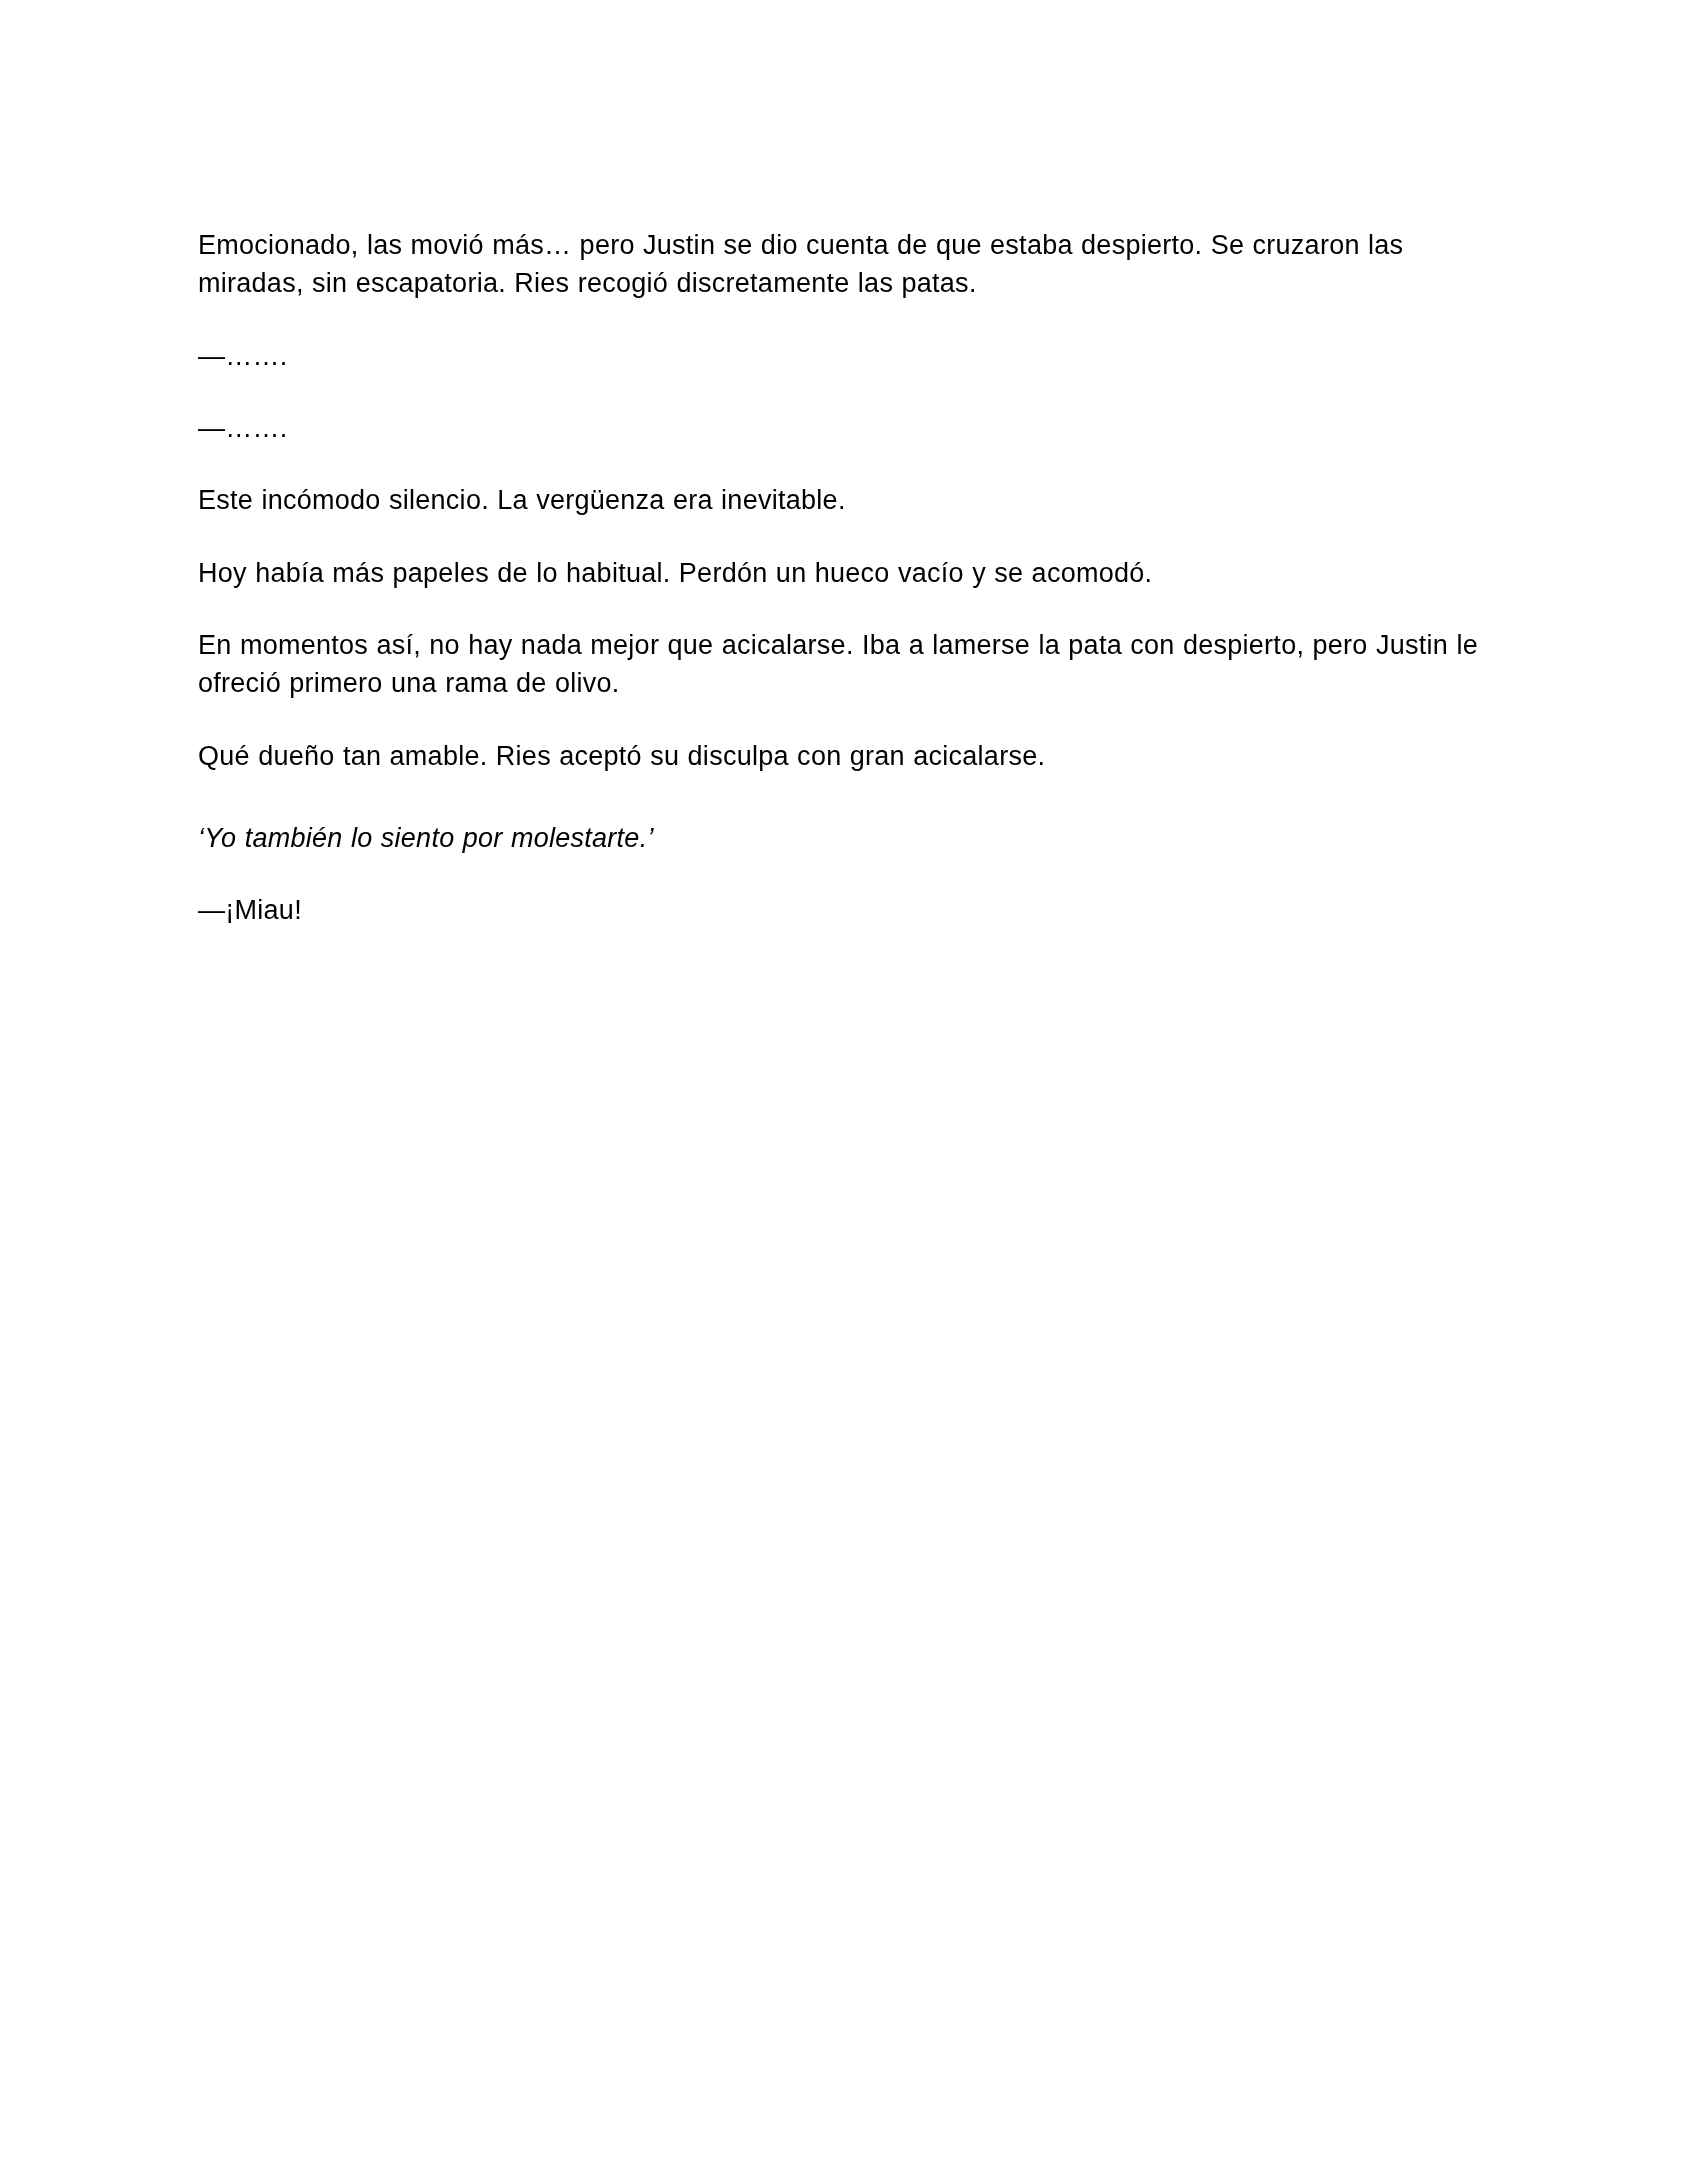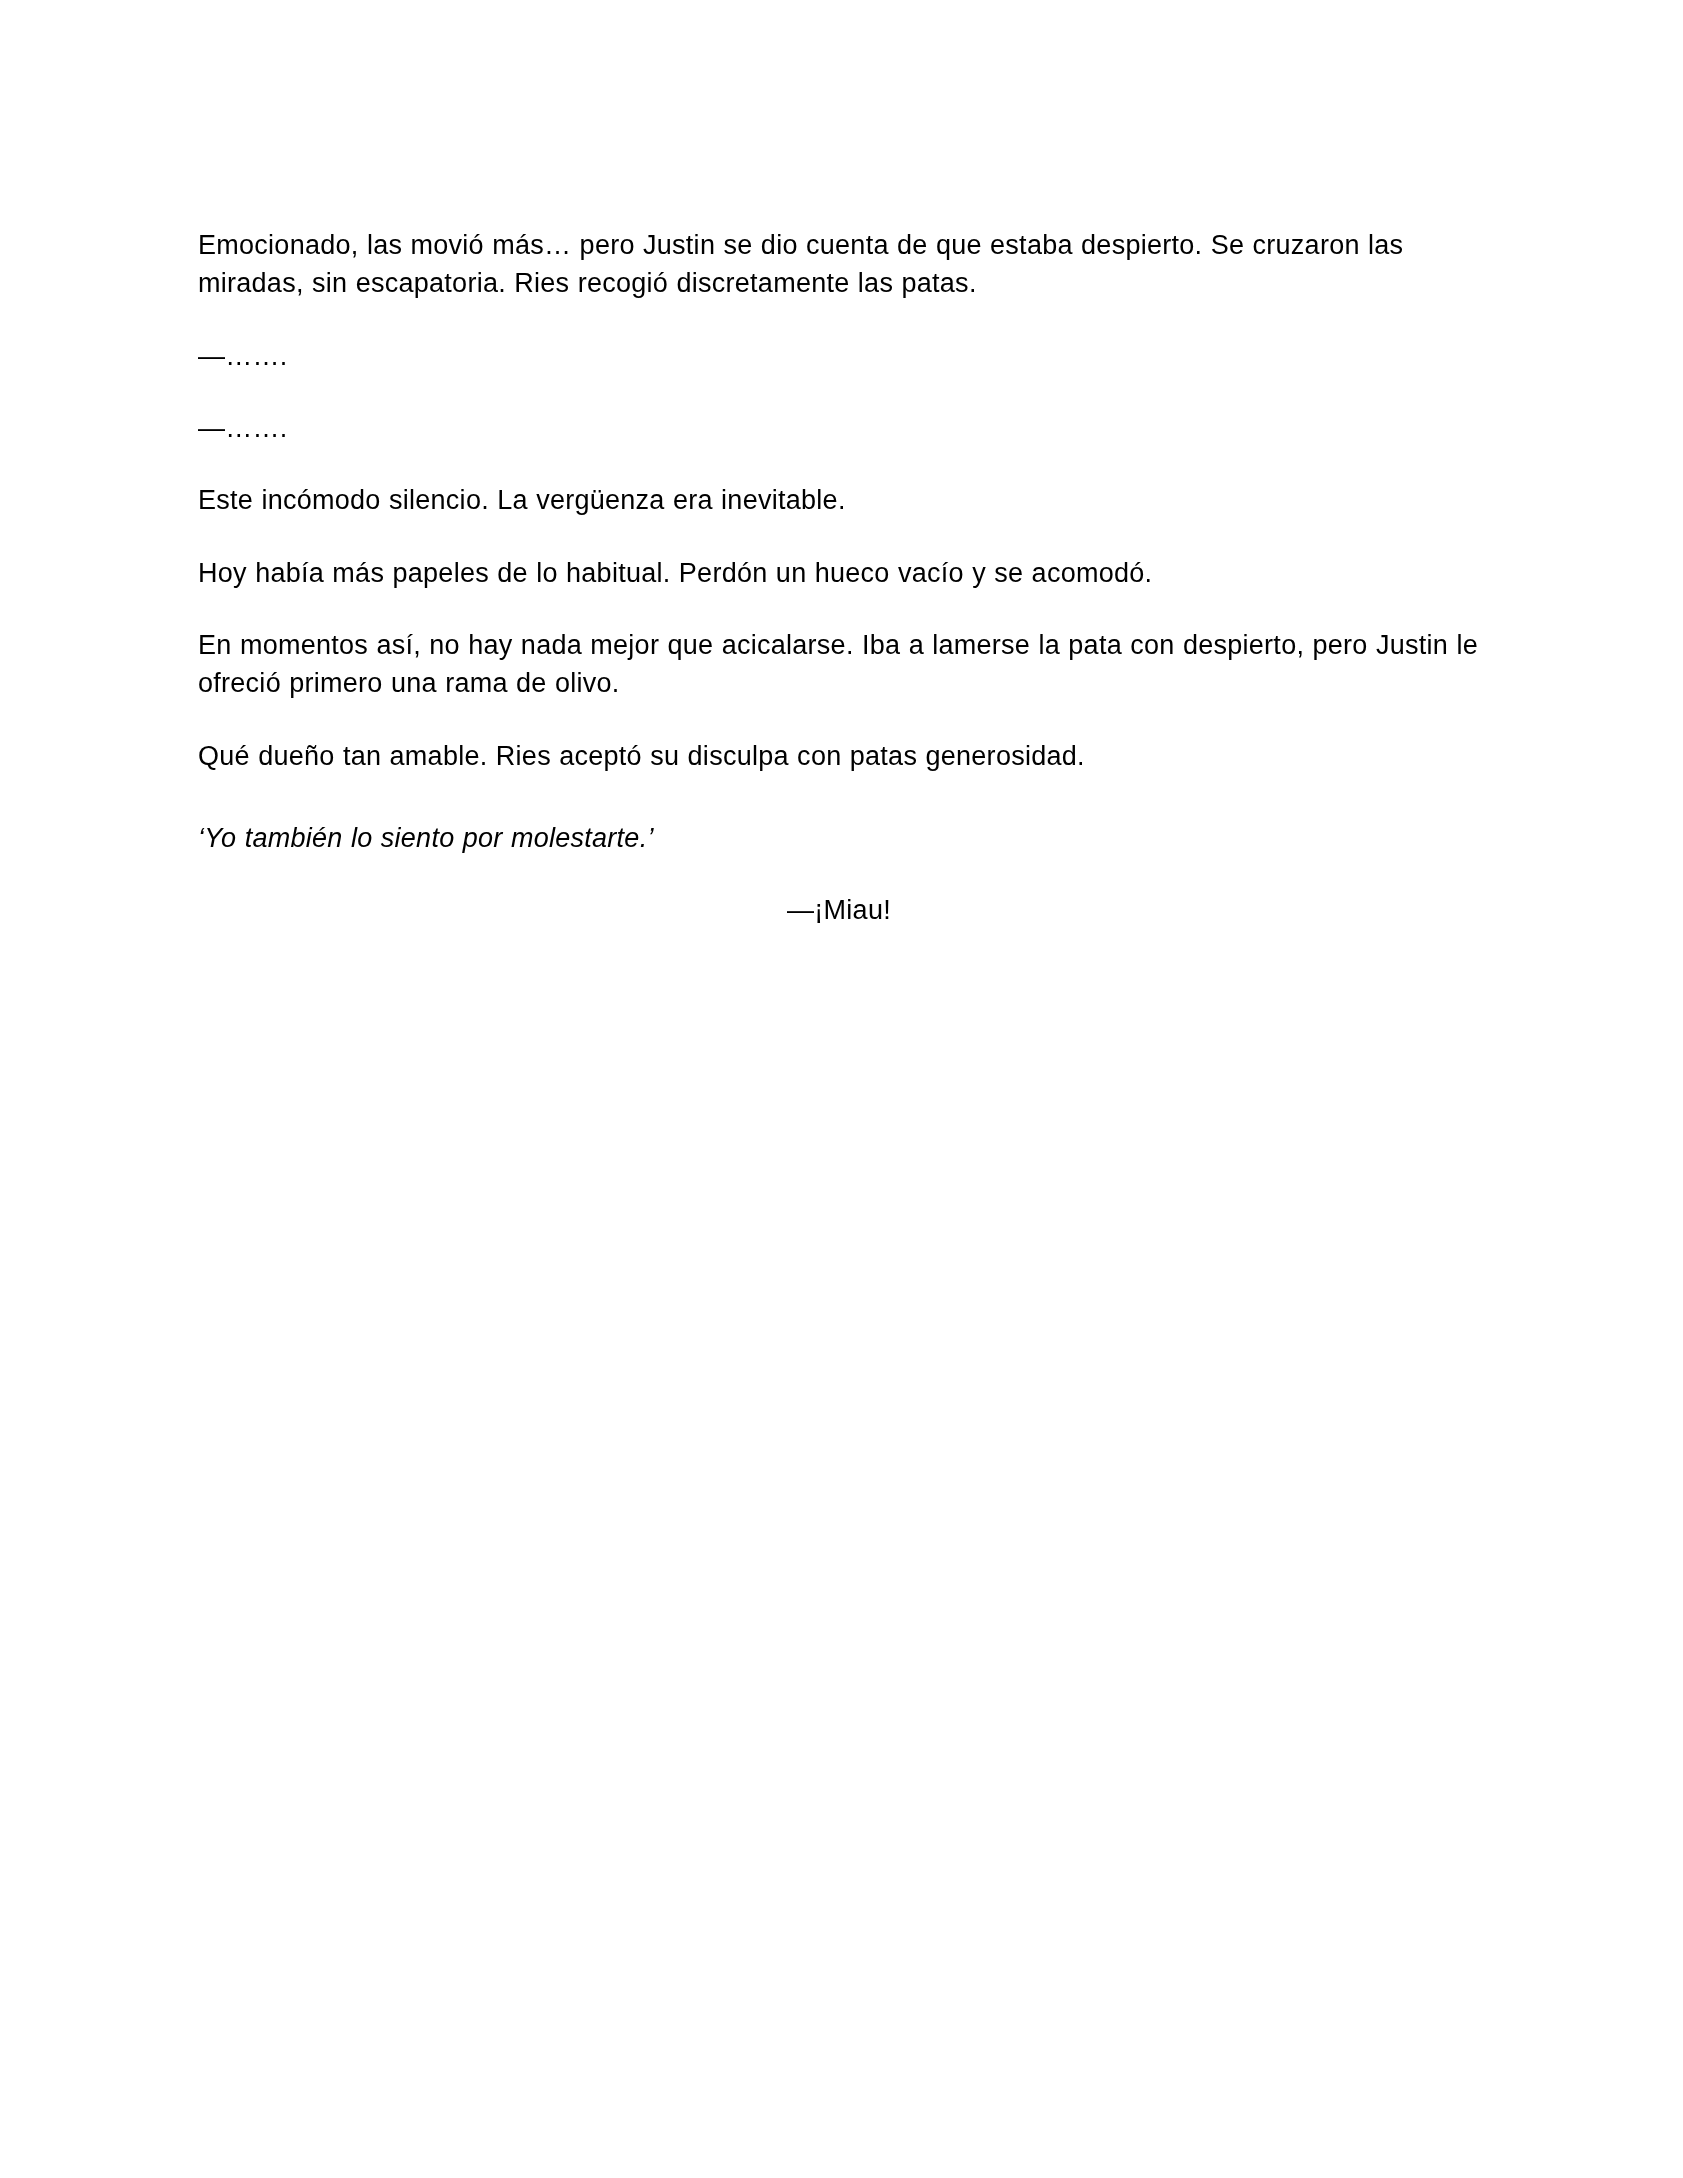--- a/index.html
+++ b/index.html
@@ -33,34 +33,33 @@
     letter-spacing: 0.01em;
     text-align: left;
     word-spacing: 0.02em;
   }
   p.para.italic {
     font-style: italic;
     margin-top: 44px;
   }
   p.para.last {
     margin-bottom: 12px;
-    text-align: center;
   }
 </style>
 </head>
 <body>
 
 <div class="page">
   <div class="doc-body">
 
     <p class="para">Emocionado, las movió más… pero Justin se dio cuenta de que estaba despierto. Se cruzaron las miradas, sin escapatoria. Ries recogió discretamente las patas.</p>
     <p class="para">—…….</p>
     <p class="para">—…….</p>
     <p class="para">Este incómodo silencio. La vergüenza era inevitable.</p>
     <p class="para">Hoy había más papeles de lo habitual. Perdón un hueco vacío y se acomodó.</p>
     <p class="para">En momentos así, no hay nada mejor que acicalarse. Iba a lamerse la pata con despierto, pero Justin le ofreció primero una rama de olivo.</p>
-    <p class="para">Qué dueño tan amable. Ries aceptó su disculpa con patas generosidad.</p>
+    <p class="para">Qué dueño tan amable. Ries aceptó su disculpa con gran acicalarse.</p>
     <p class="para italic">‘Yo también lo siento por molestarte.’</p>
     <p class="para last">—¡Miau!</p>
 
   </div>
 </div>
 
 
 </body></html>

